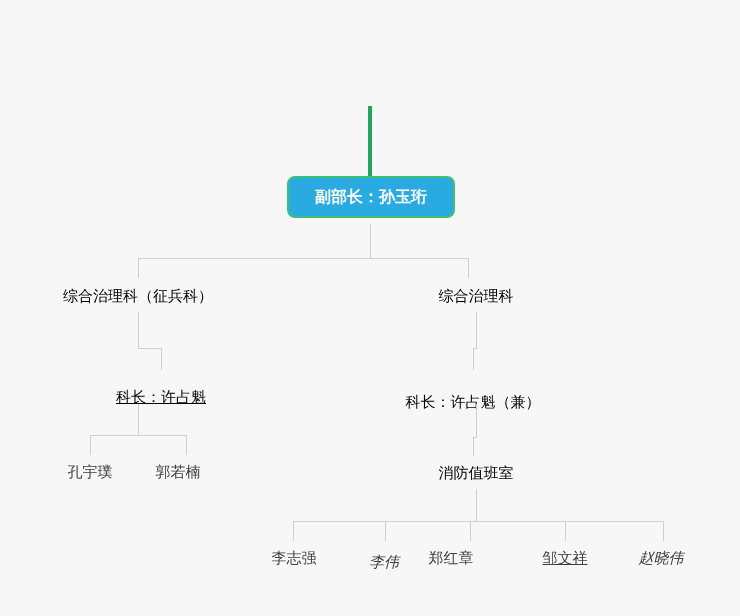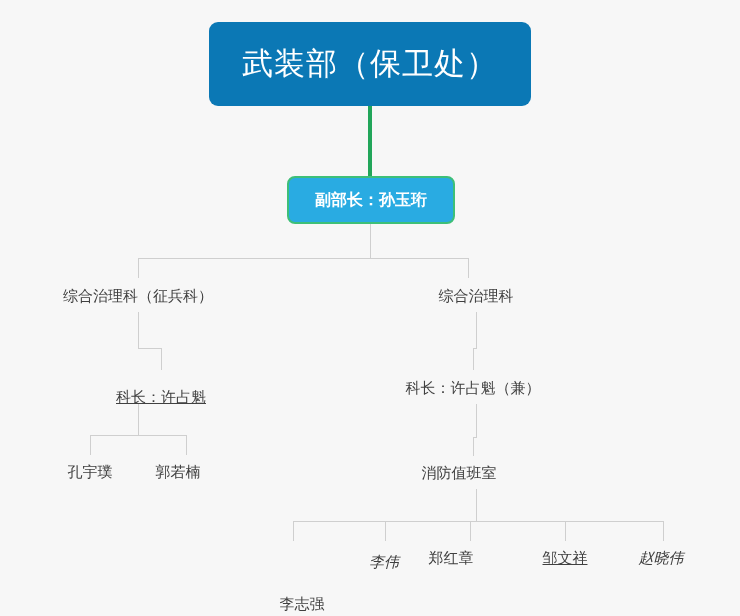--- a/index.html
+++ b/index.html
@@ -51,53 +51,52 @@
     background: #0b78b5;
     border-radius: 9px;
     color: #ffffff;
     font-size: 31px;
     letter-spacing: 1px;
   }
   .node-sub {
     left: 287px;
     top: 176px;
     width: 168px;
-    height: 48px;
+    height: 42px;
     background: #29abe2;
     border: 2px solid #3ebf78;
     border-radius: 8px;
     color: #ffffff;
     font-size: 16px;
     font-weight: bold;
   }
 
   
   .node-text {
     position: absolute;
-    color: #404040;
+    color: #000000;
     font-size: 15px;
     white-space: nowrap;
     text-align: center;
     transform: translateX(-50%);
   }
   .node-leaf {
     position: absolute;
     color: #404040;
     font-size: 15px;
     white-space: nowrap;
     text-align: center;
     transform: translateX(-50%);
   }
 </style>
 </head>
 <body>
 
 <div id="chart-canvas">
 
-  <div class="node-box node-root">武装部（保卫处）</div>
 
   <div class="conn-root" style="left:368px; top:106px; height:70px;"></div>
 
   <div class="node-box node-sub">副部长：孙玉珩</div>
 
   <div class="conn conn-v" style="left:370px; top:224px; height:34px;"></div>
   <div class="conn conn-h" style="left:138px; top:258px; width:331px;"></div>
   <div class="conn conn-v" style="left:138px; top:258px; height:20px;"></div>
   <div class="conn conn-v" style="left:468px; top:258px; height:20px;"></div>
 
@@ -106,43 +105,43 @@
 
   <div class="conn conn-v" style="left:138px; top:312px; height:36px;"></div>
   <div class="conn conn-h" style="left:138px; top:348px; width:23px;"></div>
   <div class="conn conn-v" style="left:161px; top:348px; height:22px;"></div>
 
   <div class="conn conn-v" style="left:476px; top:312px; height:36px;"></div>
   <div class="conn conn-h" style="left:473px; top:348px; width:4px;"></div>
   <div class="conn conn-v" style="left:473px; top:348px; height:22px;"></div>
 
   <div class="node-text" style="left:161px; top:388px;text-decoration:underline;">科长：许占魁</div>
-  <div class="node-text" style="left:473px; top:379px;">科长：许占魁（兼）</div>
+  <div class="node-text" style="left:473px; top:393px;">科长：许占魁（兼）</div>
 
   <div class="conn conn-v" style="left:138px; top:404px; height:31px;"></div>
   <div class="conn conn-h" style="left:90px; top:435px; width:97px;"></div>
   <div class="conn conn-v" style="left:90px; top:435px; height:20px;"></div>
   <div class="conn conn-v" style="left:186px; top:435px; height:20px;"></div>
 
   <div class="node-leaf" style="left:90px; top:463px;">孔宇璞</div>
   <div class="node-leaf" style="left:178px; top:463px;">郭若楠</div>
 
   <div class="conn conn-v" style="left:476px; top:404px; height:33px;"></div>
   <div class="conn conn-h" style="left:473px; top:437px; width:4px;"></div>
   <div class="conn conn-v" style="left:473px; top:437px; height:19px;"></div>
 
-  <div class="node-text" style="left:459px; top:464px;font-family:Liberation Serif, serif;">消防值班室</div>
+  <div class="node-text" style="left:476px; top:464px;font-family:Liberation Serif, serif;">消防值班室</div>
 
   <div class="conn conn-v" style="left:476px; top:489px; height:32px;"></div>
   <div class="conn conn-h" style="left:293px; top:521px; width:371px;"></div>
   <div class="conn conn-v" style="left:293px; top:521px; height:20px;"></div>
   <div class="conn conn-v" style="left:385px; top:521px; height:20px;"></div>
   <div class="conn conn-v" style="left:470px; top:521px; height:20px;"></div>
   <div class="conn conn-v" style="left:565px; top:521px; height:20px;"></div>
   <div class="conn conn-v" style="left:663px; top:521px; height:20px;"></div>
 
-  <div class="node-leaf" style="left:302px; top:549px;margin-top:46px;">李志强</div>
+  <div class="node-leaf" style="left:294px; top:549px;">李志强</div>
   <div class="node-leaf" style="left:384px; top:553px;font-style:italic;">李伟</div>
   <div class="node-leaf" style="left:451px; top:549px;">郑红章</div>
   <div class="node-leaf" style="left:565px; top:549px;text-decoration:underline;">邹文祥</div>
   <div class="node-leaf" style="left:661px; top:549px;font-style:italic;">赵晓伟</div>
 
 </div>
 
 </body></html>

